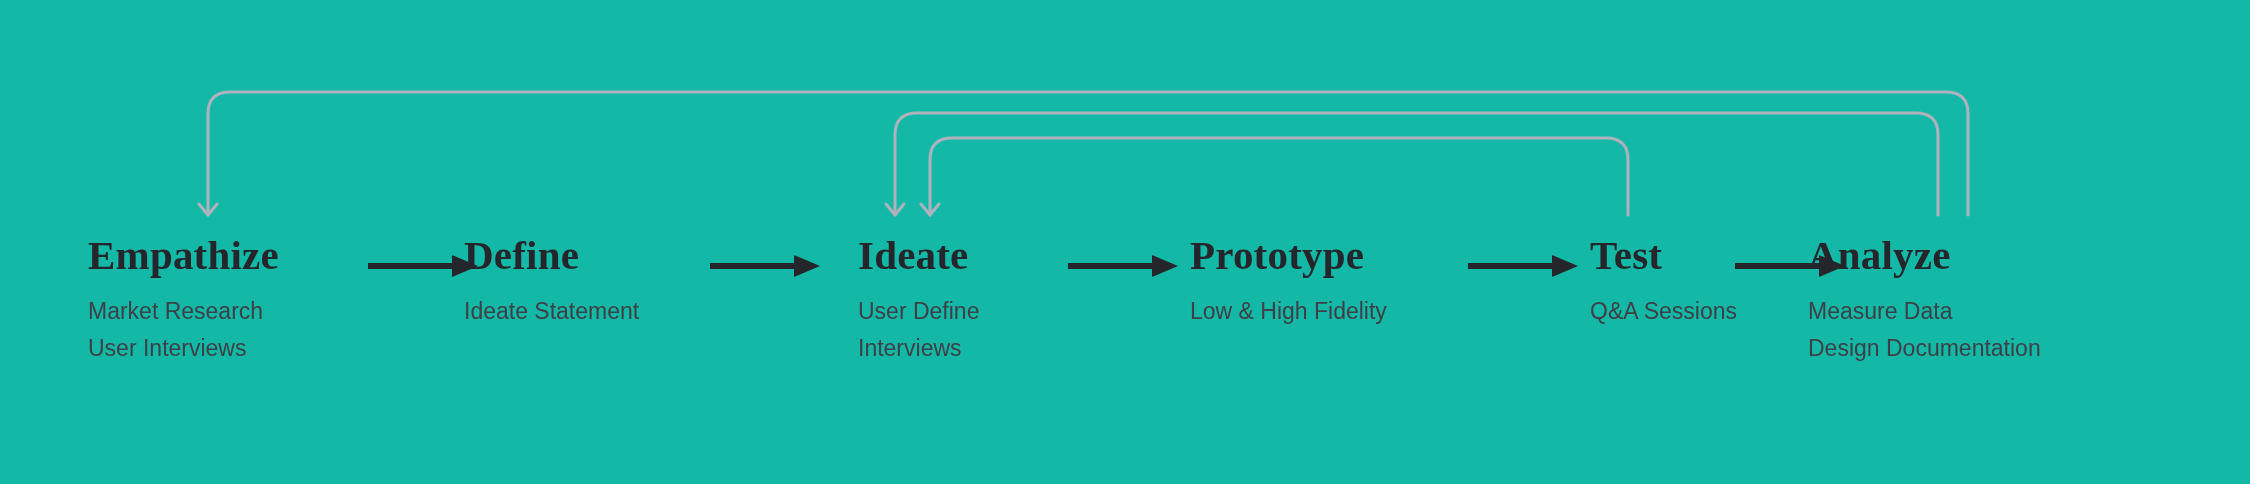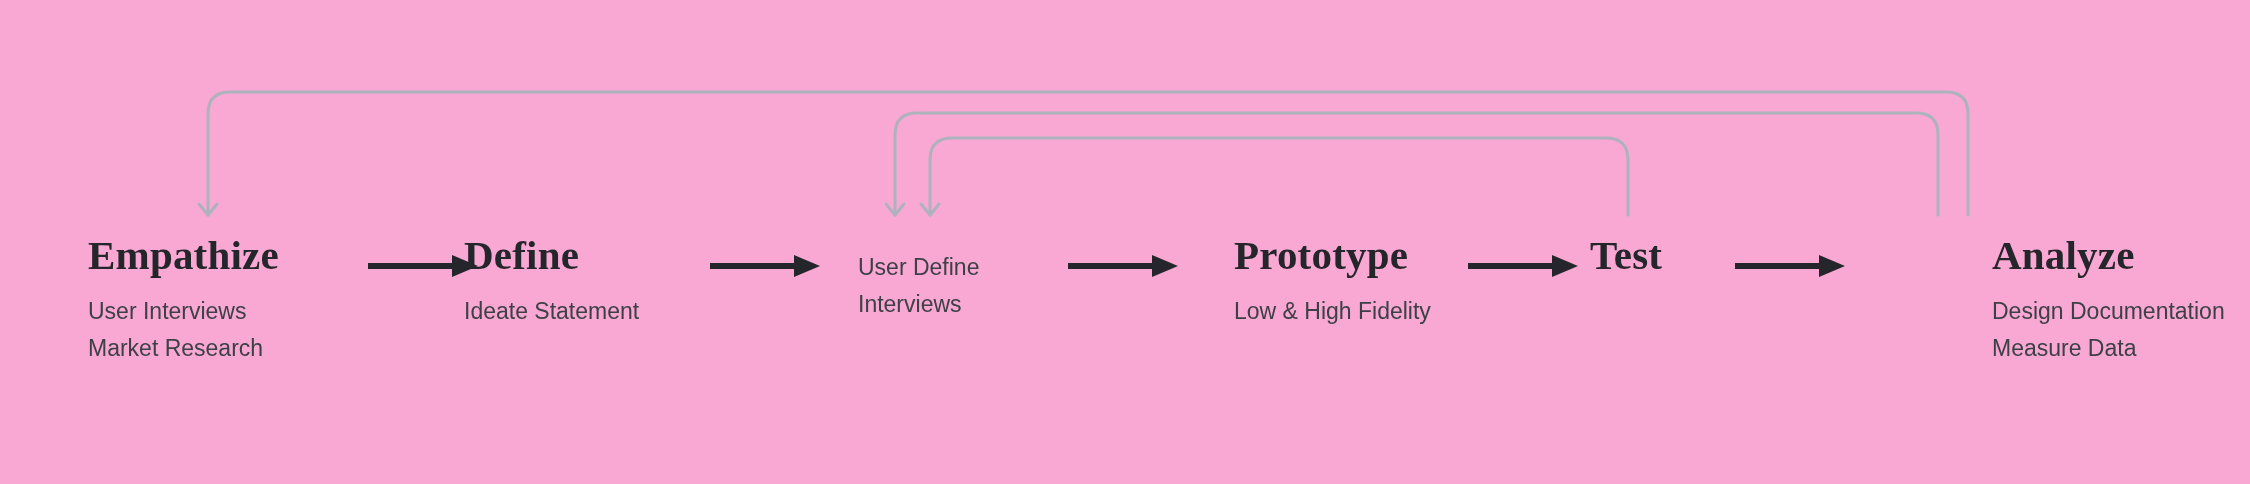--- a/index.html
+++ b/index.html
@@ -7,21 +7,21 @@
     padding: 0;
     background: #ffffff;
   }
   body {
     font-family: "Liberation Sans", sans-serif;
   }
   #canvas {
     position: relative;
     width: 2250px;
     height: 484px;
-    background: #f9a8d4;
+    background: #14b8a6;
     overflow: hidden;
   }
   #loop-layer {
     position: absolute;
     left: 0;
     top: 0;
     width: 2250px;
     height: 484px;
     pointer-events: none;
   }
@@ -75,52 +75,54 @@
         <path d="M 886 204 L 895 215 L 904 204"></path>
         <path d="M 1628 215 L 1628 160 Q 1628 138 1606 138 L 952 138 Q 930 138 930 160 L 930 215"></path>
         <path d="M 921 204 L 930 215 L 939 204"></path>
       </g>
   </svg>
 
   <div id="stage-row">
       <div class="stage" style="left: 88px;">
         <div class="stage-title">Empathize</div>
         <div class="stage-items">
+          <div class="stage-item">Market Research</div>
           <div class="stage-item">User Interviews</div>
-          <div class="stage-item">Market Research</div>
         </div>
       </div>
       <div class="stage" style="left: 464px;">
         <div class="stage-title">Define</div>
         <div class="stage-items">
           <div class="stage-item">Ideate Statement</div>
         </div>
       </div>
       <div class="stage" style="left: 858px;">
+        <div class="stage-title">Ideate</div>
         <div class="stage-items">
           <div class="stage-item">User Define</div>
           <div class="stage-item">Interviews</div>
         </div>
       </div>
-      <div class="stage" style="left: 1190px; margin-left: 44px;">
+      <div class="stage" style="left: 1190px;">
         <div class="stage-title">Prototype</div>
         <div class="stage-items">
           <div class="stage-item">Low &amp; High Fidelity</div>
         </div>
       </div>
       <div class="stage" style="left: 1590px;">
         <div class="stage-title">Test</div>
         <div class="stage-items">
+          <div class="stage-item">Q&amp;A Sessions</div>
         </div>
       </div>
-      <div class="stage" style="left: 1992px;">
+      <div class="stage" style="left: 1808px;">
         <div class="stage-title">Analyze</div>
         <div class="stage-items">
+          <div class="stage-item">Measure Data</div>
           <div class="stage-item">Design Documentation</div>
-          <div class="stage-item">Measure Data</div>
         </div>
       </div>
       <svg class="flow-arrow" width="110" height="26" viewBox="0 0 110 26" style="left: 368px;">
         <line x1="0" y1="13" x2="87" y2="13" stroke="#24262b" stroke-width="6"></line>
         <path d="M 84 2 L 110 13 L 84 24 Z" fill="#24262b"></path>
       </svg>
       <svg class="flow-arrow" width="110" height="26" viewBox="0 0 110 26" style="left: 710px;">
         <line x1="0" y1="13" x2="87" y2="13" stroke="#24262b" stroke-width="6"></line>
         <path d="M 84 2 L 110 13 L 84 24 Z" fill="#24262b"></path>
       </svg>

